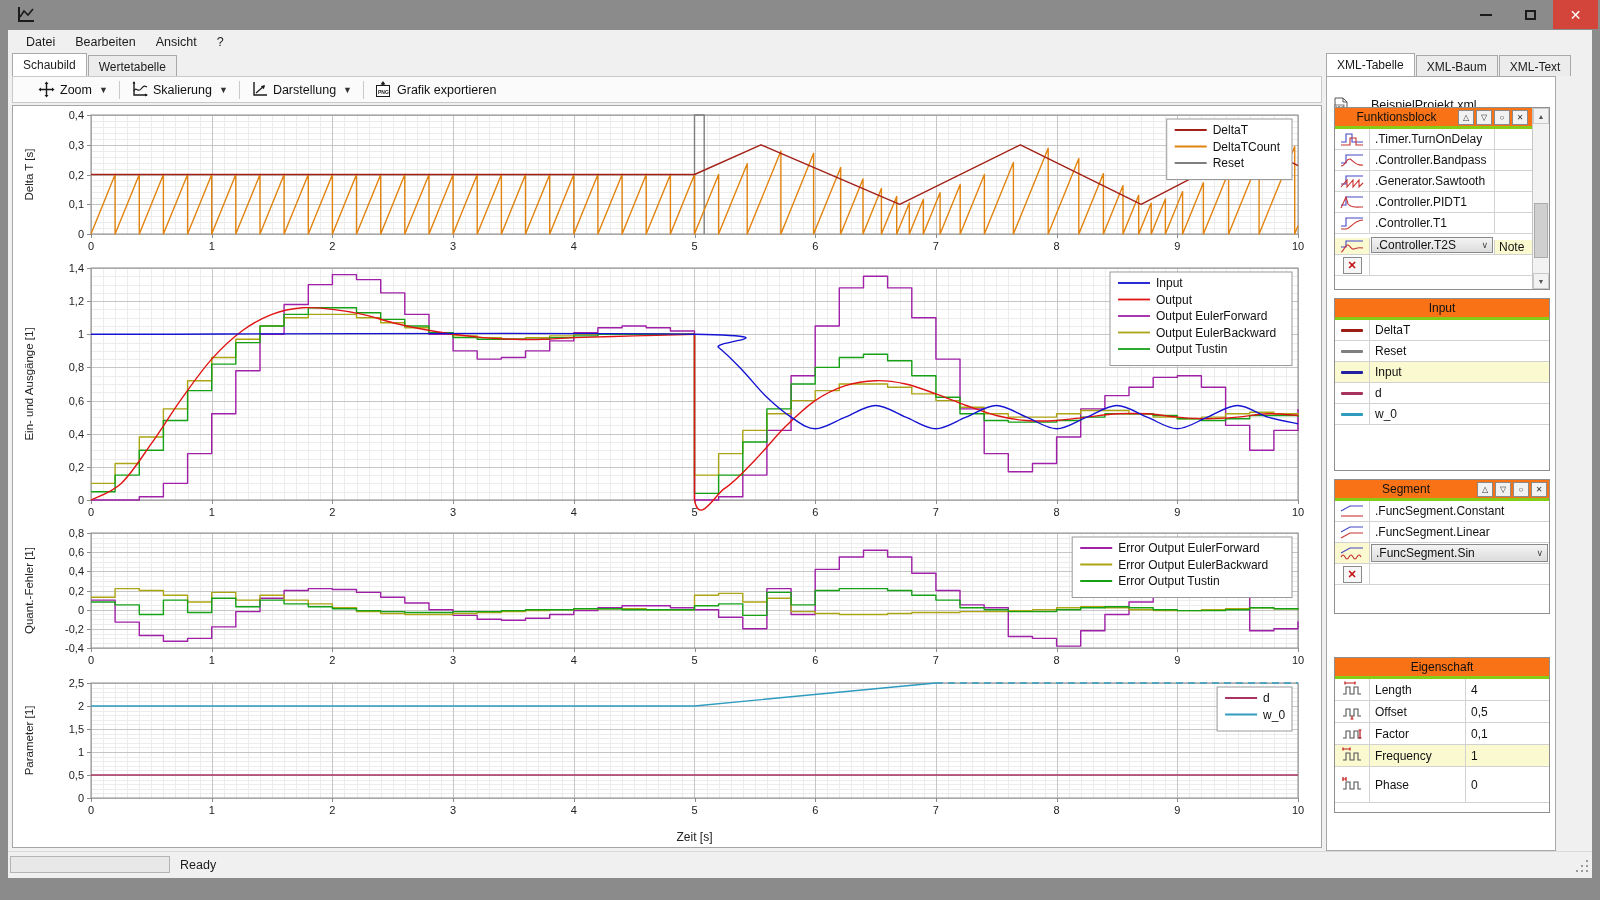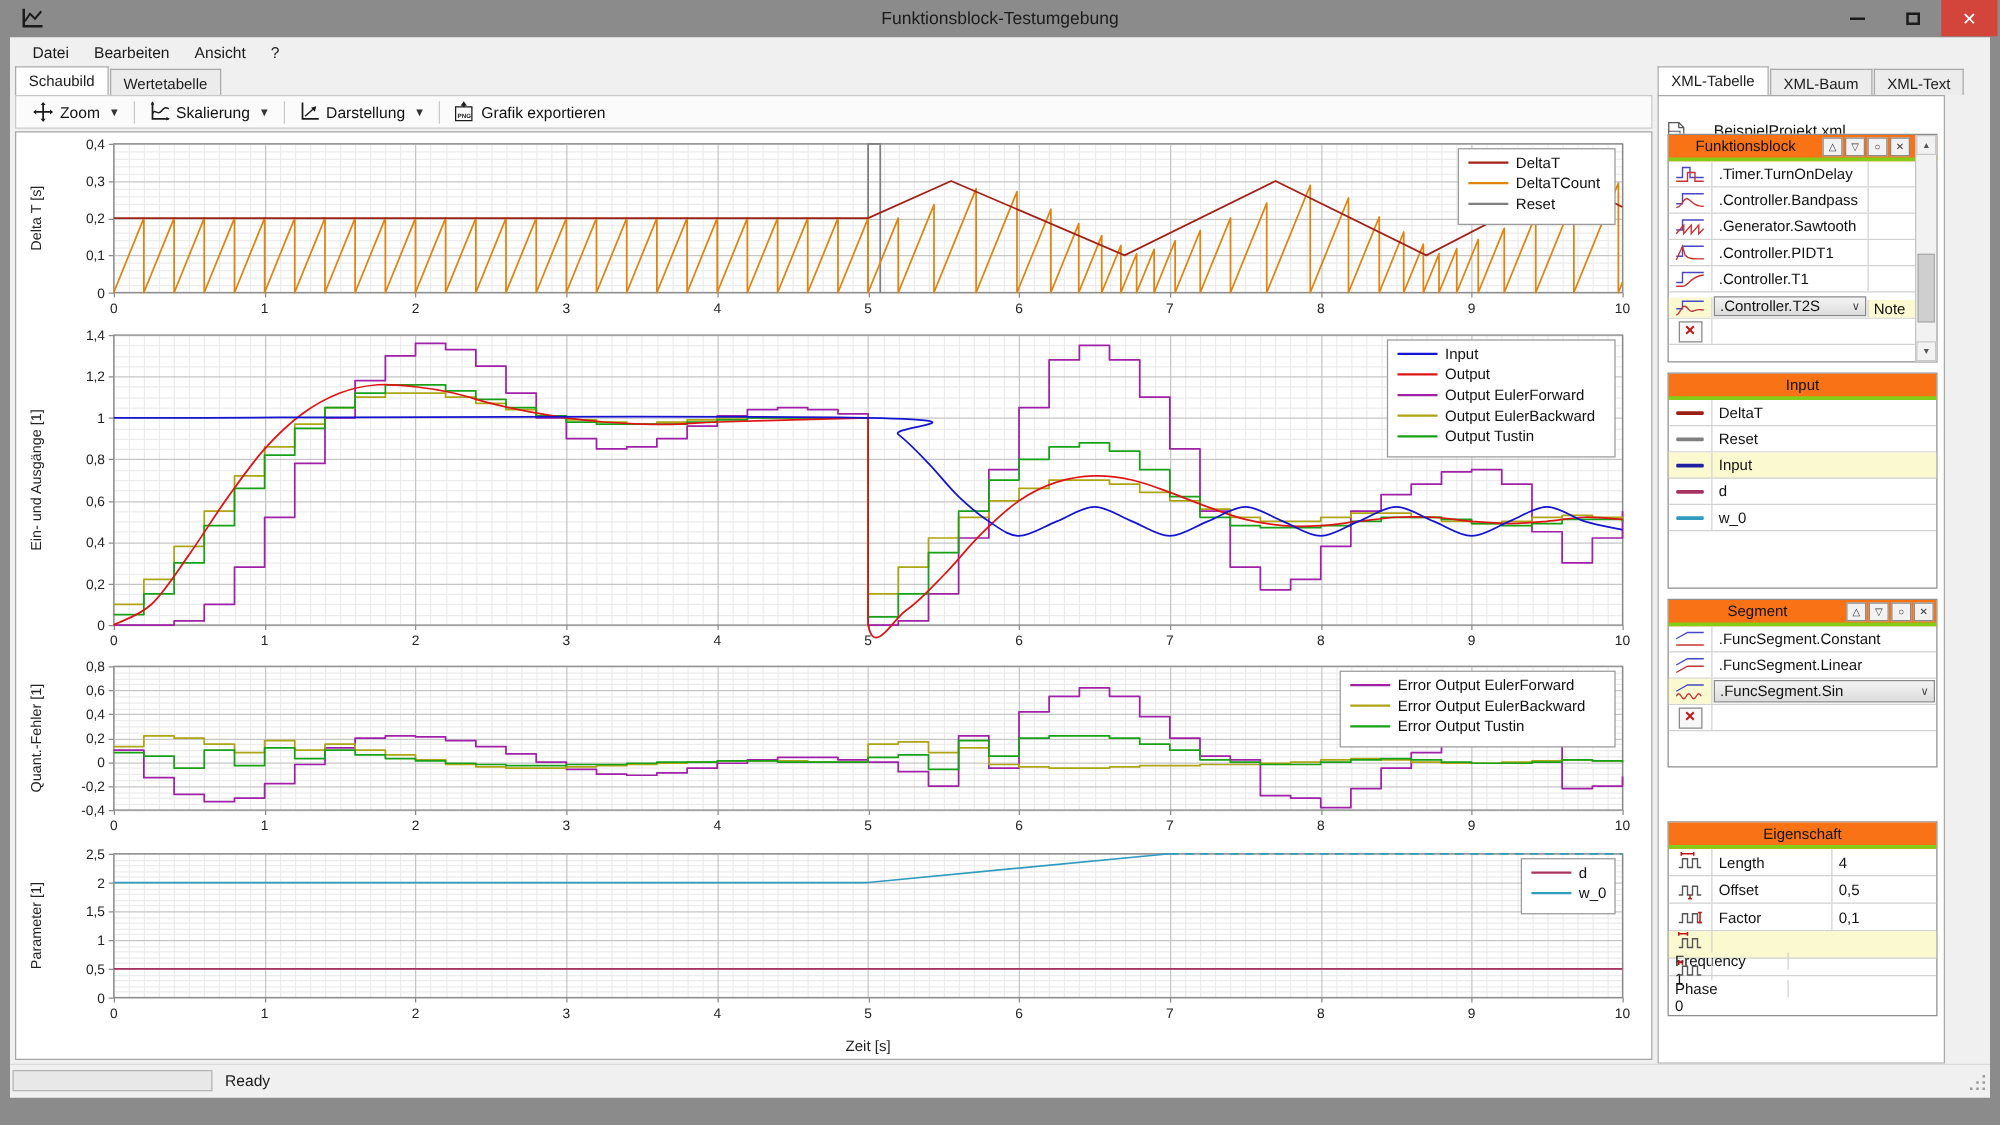--- a/index.html
+++ b/index.html
@@ -23,21 +23,21 @@
   .menu-item { padding:3px 10px; font-size:12.5px; color:#1b1b1b; }
 
   
   .tabrow { position:absolute; top:23px; height:23px; display:flex; align-items:flex-end; }
   .tabrow.left { left:4px; }
   .tabrow.right { left:1318px; }
   .tab { font-size:12px; color:#1b1b1b; padding:4px 10px 4px 10px; background:#ececec; border:1px solid #a9a9a9; border-bottom:none; margin-right:1px; height:21px; }
   .tab.active { background:#fff; height:23px; position:relative; z-index:2; }
 
   
-  .toolbar { position:absolute; left:4px; top:46px; width:1310px; height:27px; background:#fbfbfb; border:1px solid #c9c9c9; display:flex; align-items:center; padding-left:6px; }
+  .toolbar { position:absolute; left:4px; top:46px; width:1310px; height:27px; background:#fbfbfb; border:1px solid #c9c9c9; display:flex; align-items:center; padding-left:18px; }
   .tool-btn { display:flex; align-items:center; gap:5px; padding:2px 7px; font-size:12.5px; color:#111; }
   .tool-sep { width:1px; height:18px; background:#c9c9c9; margin:0 4px; }
   .dd-arrow { font-size:9px; color:#333; margin-left:2px; }
 
   
   .chart-panel { position:absolute; left:4px; top:75px; width:1310px; height:743px; background:#fff; border:1px solid #a5a5a5; overflow:hidden; }
   .chart-panel svg { display:block; }
 
   
   .statusbar { position:absolute; left:0; top:821px; width:1584px; height:27px; background:#f0f0f0; border-top:1px solid #d9d9d9; }
@@ -69,21 +69,20 @@
   .eig-val { flex:1; display:flex; align-items:center; padding-left:5px; font-size:12px; color:#111; }
 </style>
 </head>
 <body>
 
 <div class="titlebar">
   <svg class="app-icon" viewBox="0 0 20 20">
     <path d="M3,2 V16 H18" stroke="#1b1b1b" stroke-width="2" fill="none"></path>
     <path d="M4,12 L8,6 L12,10 L17,4" stroke="#1b1b1b" stroke-width="1.6" fill="none"></path>
   </svg>
-  <div class="title-text">Funktionsblock-Testumgebung</div>
   <div class="win-btns">
     <div class="win-btn">
         <span class="glyph-min"></span>
       </div>
     <div class="win-btn">
         <span class="glyph-max"></span>
       </div>
     <div class="win-btn close">
         <span>✕</span>
       </div>
@@ -584,31 +583,31 @@
         <div class="tbl-row" style="height: 22px;">
           <div class="cell-icon">
             <svg width="22" height="17" viewBox="0 0 22 17">
               <path d="M2,13 H5 V6 H9 V13 H13 V6 H17 V13 H20" stroke="#555" fill="none" stroke-width="1.1"></path>
               <path d="M19,5 V13 M17.5,5 H20.5 M17.5,13 H20.5" stroke="#c01414" fill="none" stroke-width="1.2"></path>
             </svg>
           </div>
           <div class="eig-name">Factor</div>
           <div class="eig-val">0,1</div>
         </div>
-        <div class="tbl-row sel-yellow" style="height: 22px; flex-direction: column;">
+        <div class="tbl-row sel-yellow" style="height: 22px;">
           <div class="cell-icon">
             <svg width="22" height="17" viewBox="0 0 22 17">
               <path d="M2,13 H5 V6 H9 V13 H13 V6 H17 V13 H20" stroke="#555" fill="none" stroke-width="1.1"></path>
               <path d="M2,2 H9 M2,0.5 V3.5 M9,0.5 V3.5" stroke="#c01414" fill="none" stroke-width="1.2"></path>
             </svg>
           </div>
           <div class="eig-name">Frequency</div>
           <div class="eig-val">1</div>
         </div>
-        <div class="tbl-row" style="height: 14px; flex-direction: column;">
+        <div class="tbl-row" style="height: 36px;">
           <div class="cell-icon">
             <svg width="22" height="17" viewBox="0 0 22 17">
               <path d="M2,13 H5 V6 H9 V13 H13 V6 H17 V13 H20" stroke="#555" fill="none" stroke-width="1.1"></path>
               <path d="M2,1 V5 M5,1 V5 M2,3 H5" stroke="#c01414" fill="none" stroke-width="1.2"></path>
             </svg>
           </div>
           <div class="eig-name">Phase</div>
           <div class="eig-val">0</div>
         </div>
       </div>

